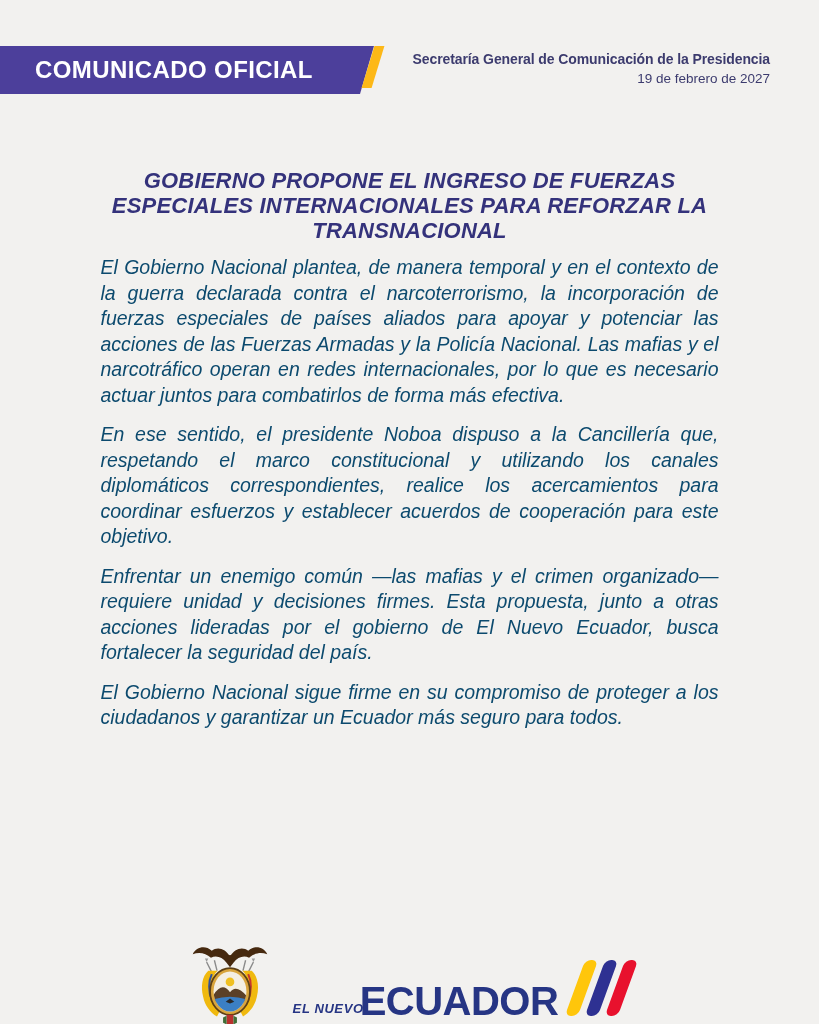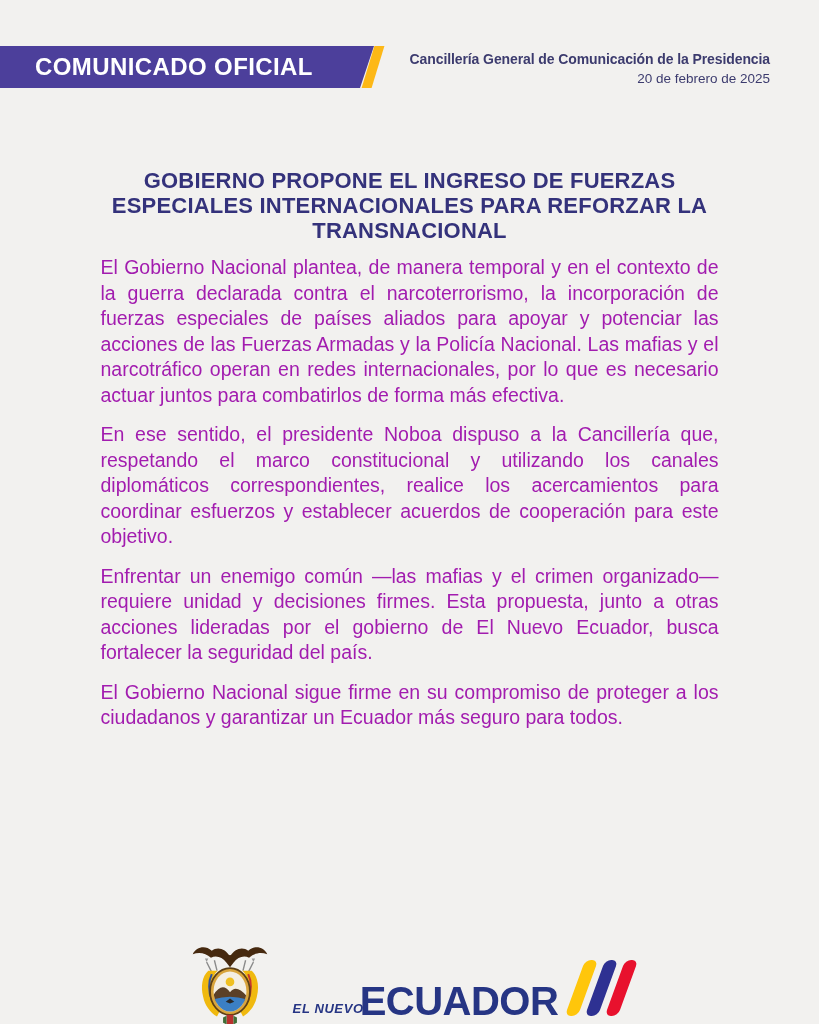--- a/index.html
+++ b/index.html
@@ -8,51 +8,51 @@
     background:#f2f1ef;
     font-family:"Liberation Sans", sans-serif;
     overflow:hidden;
     position:relative;
   }
   .page{width:819px;height:1024px;position:relative;}
 
   
   .banner-row{position:relative;height:42px;margin-top:46px;}
   .banner{
-    position:absolute;left:0;top:0;height:42px;width:374px;
+    position:absolute;left:0;top:0;height:48px;width:374px;
     background:#4c3f9b;
     clip-path:polygon(0 0,100% 0,calc(100% - 14px) 100%,0 100%);
     display:flex;align-items:center;justify-content:center;
     padding-right:26px;box-sizing:border-box;
   }
   .banner-label{
     color:#ffffff;font-size:24px;font-weight:bold;letter-spacing:.4px;
   }
   .banner-accent{
     position:absolute;left:368px;top:0;height:42px;width:10px;
     background:#fdb817;
     transform:skewX(-17deg);
   }
   .header-meta{
     position:absolute;right:49px;top:4px;text-align:right;color:#3c3b6e;
   }
   .header-org{font-size:14px;font-weight:bold;letter-spacing:-.1px;line-height:19px;}
   .header-date{font-size:13.5px;line-height:19px;}
 
   
-  .content{width:618px;margin:16px auto;}
+  .content{width:618px;margin:16px auto;font-style:italic;}
   .doc-title{
     margin:80px 0 12px;text-align:center;
     color:#34327b;font-size:22px;font-weight:bold;line-height:25px;
     letter-spacing:.2px;
   }
   .doc-title .tline{display:block;}
   .content p{
     margin:0 0 14px;text-align:justify;
-    color:#a21caf;font-size:19.5px;line-height:25.5px;
+    color:#0c4a6e;font-size:19.5px;line-height:25.5px;
   }
 
   
   .footer-logo{
     position:absolute;left:0;right:0;top:896px;
     display:flex;align-items:center;justify-content:center;gap:24px;
   }
   .coat{width:78px;height:92px;display:block;}
   .wordmark{display:flex;align-items:flex-end;}
   .wm-text{display:flex;flex-direction:row;align-items:flex-end;}
@@ -75,22 +75,22 @@
 
 <div class="page">
 
   <header>
     <div class="banner-row">
       <div class="banner" style="background-color: rgb(76, 63, 155);">
         <span class="banner-label">COMUNICADO OFICIAL</span>
       </div>
       <div class="banner-accent" style="background-color: rgb(253, 184, 23);"></div>
       <div class="header-meta">
-        <div class="header-org">Cancillería General de Comunicación de la Presidencia</div>
-        <div class="header-date">20 de febrero de 2025</div>
+        <div class="header-org">Secretaría General de Comunicación de la Presidencia</div>
+        <div class="header-date">19 de febrero de 2027</div>
       </div>
     </div>
   </header>
 
   <main class="content">
     <h1 class="doc-title">
       <span class="tline">GOBIERNO PROPONE EL INGRESO DE FUERZAS</span>
       <span class="tline">ESPECIALES INTERNACIONALES PARA REFORZAR LA</span>
       <span class="tline">TRANSNACIONAL</span>
     </h1>

